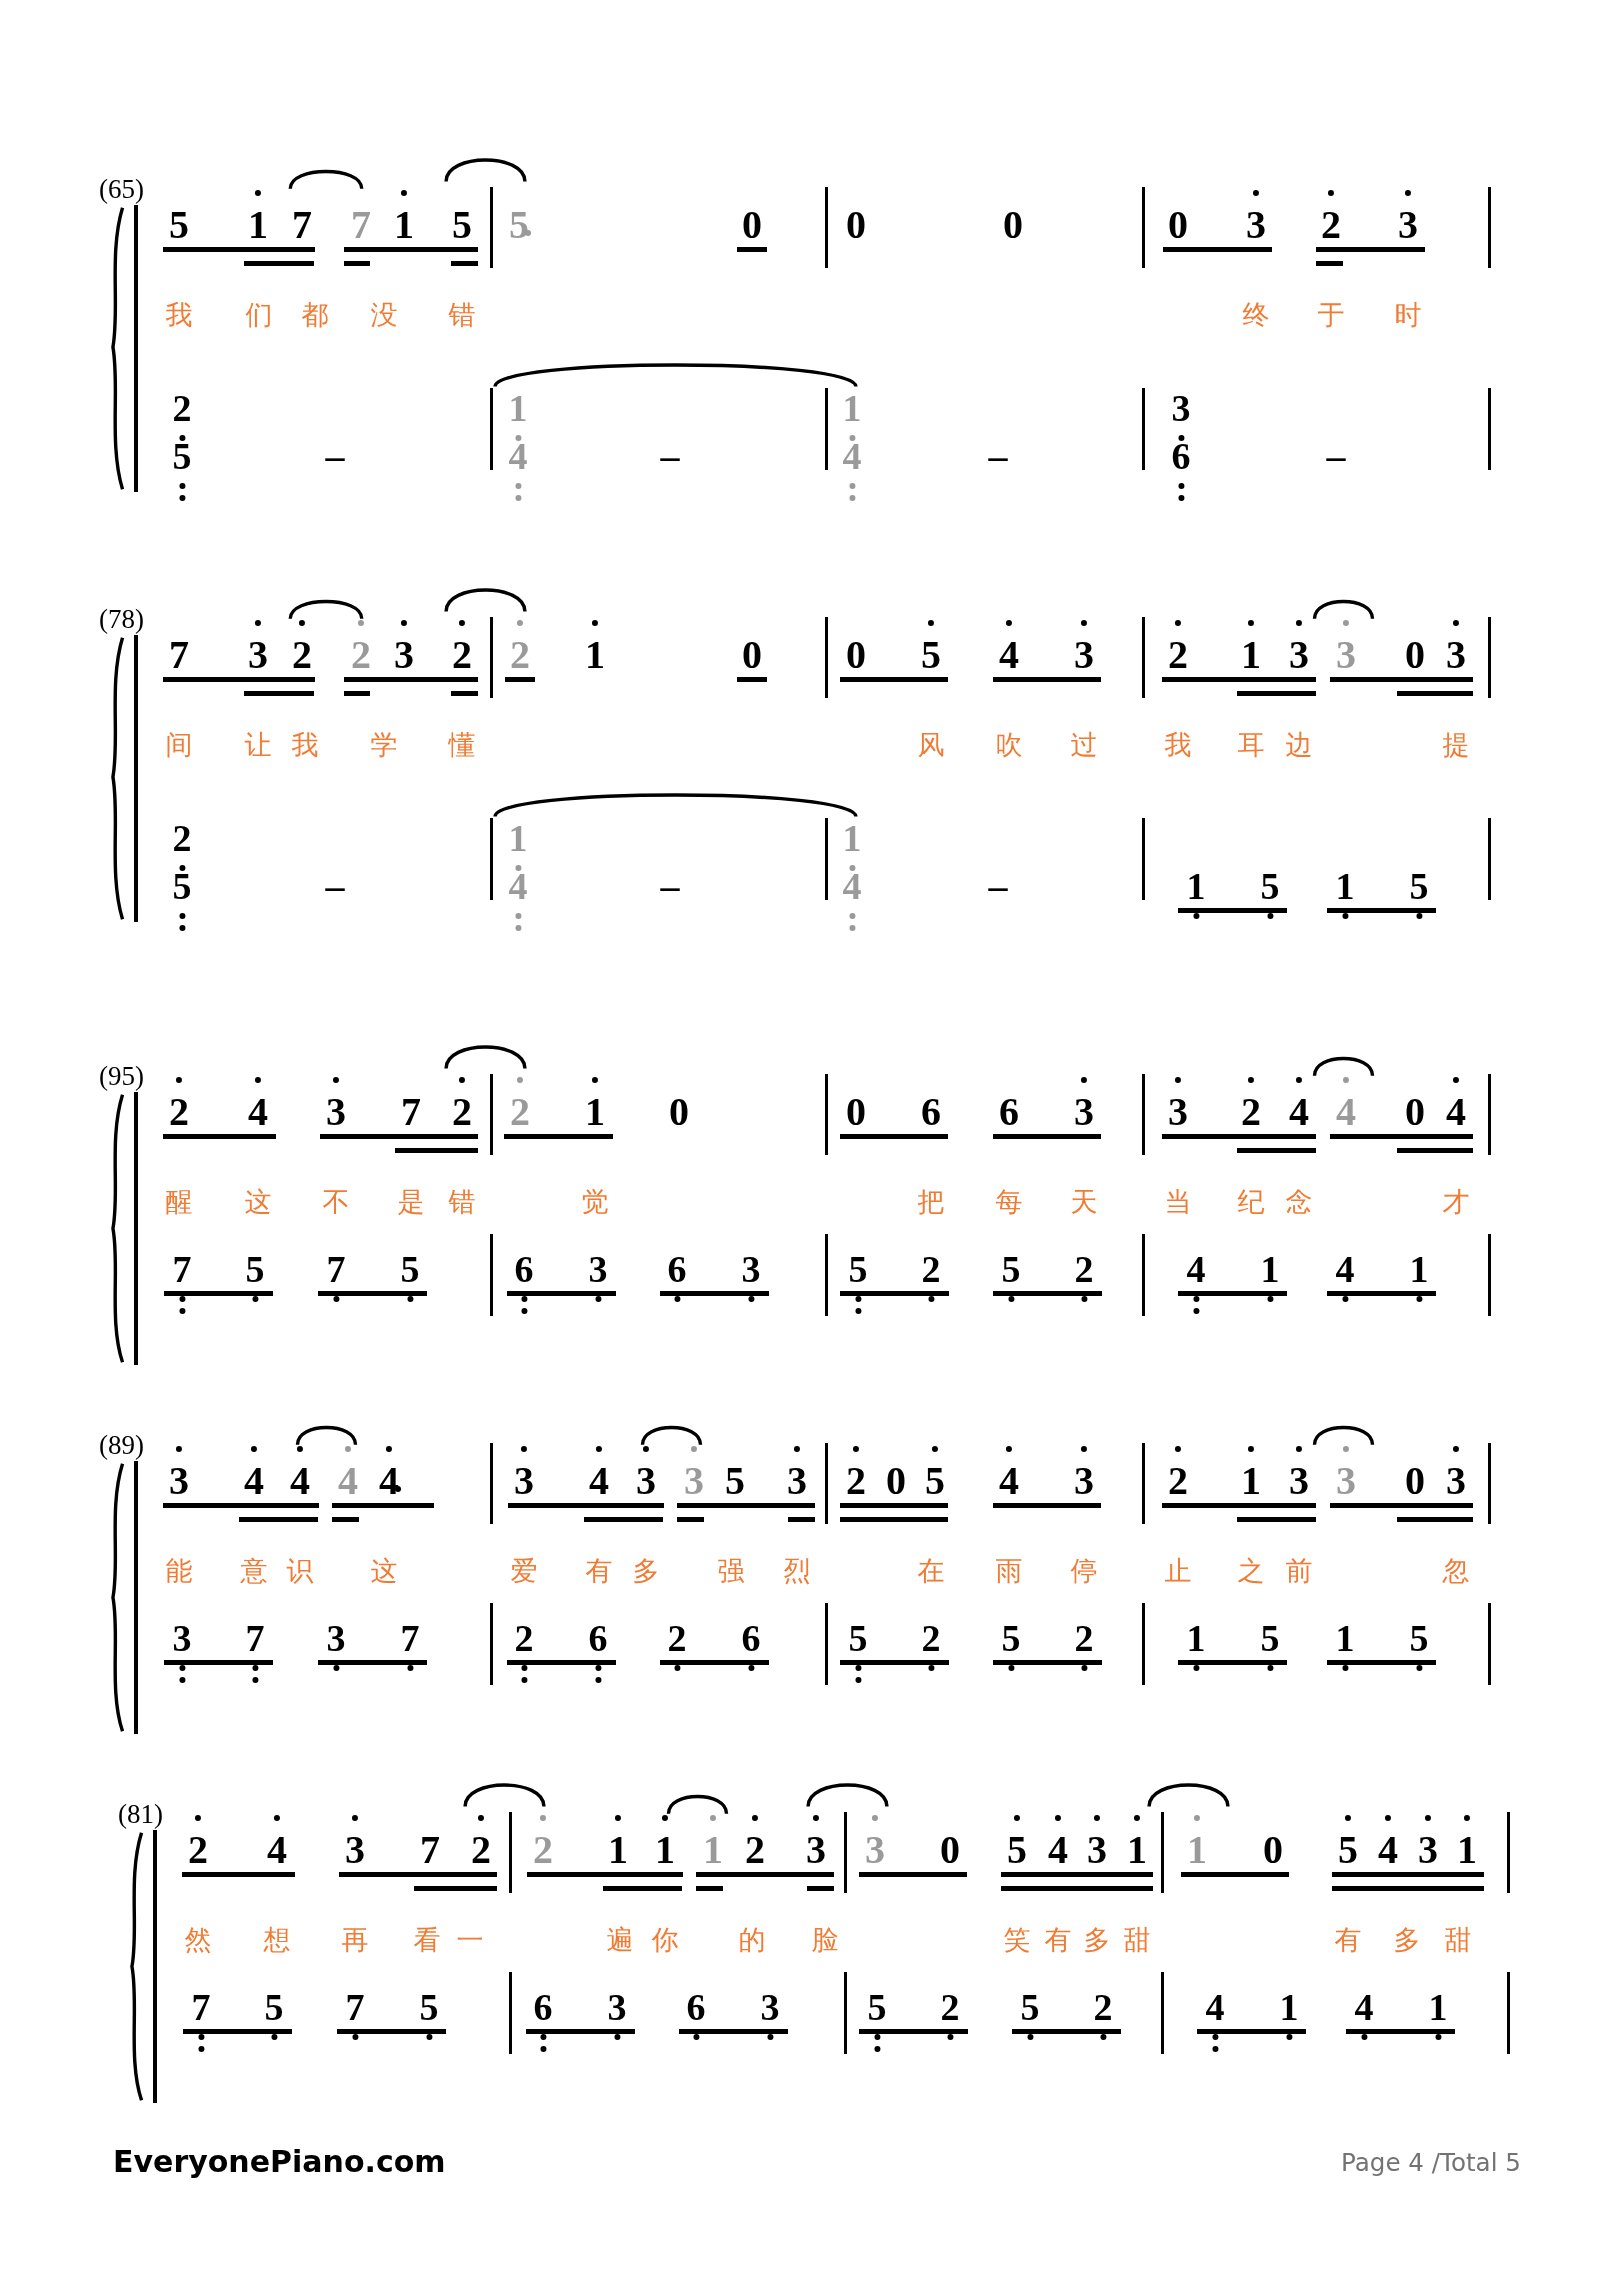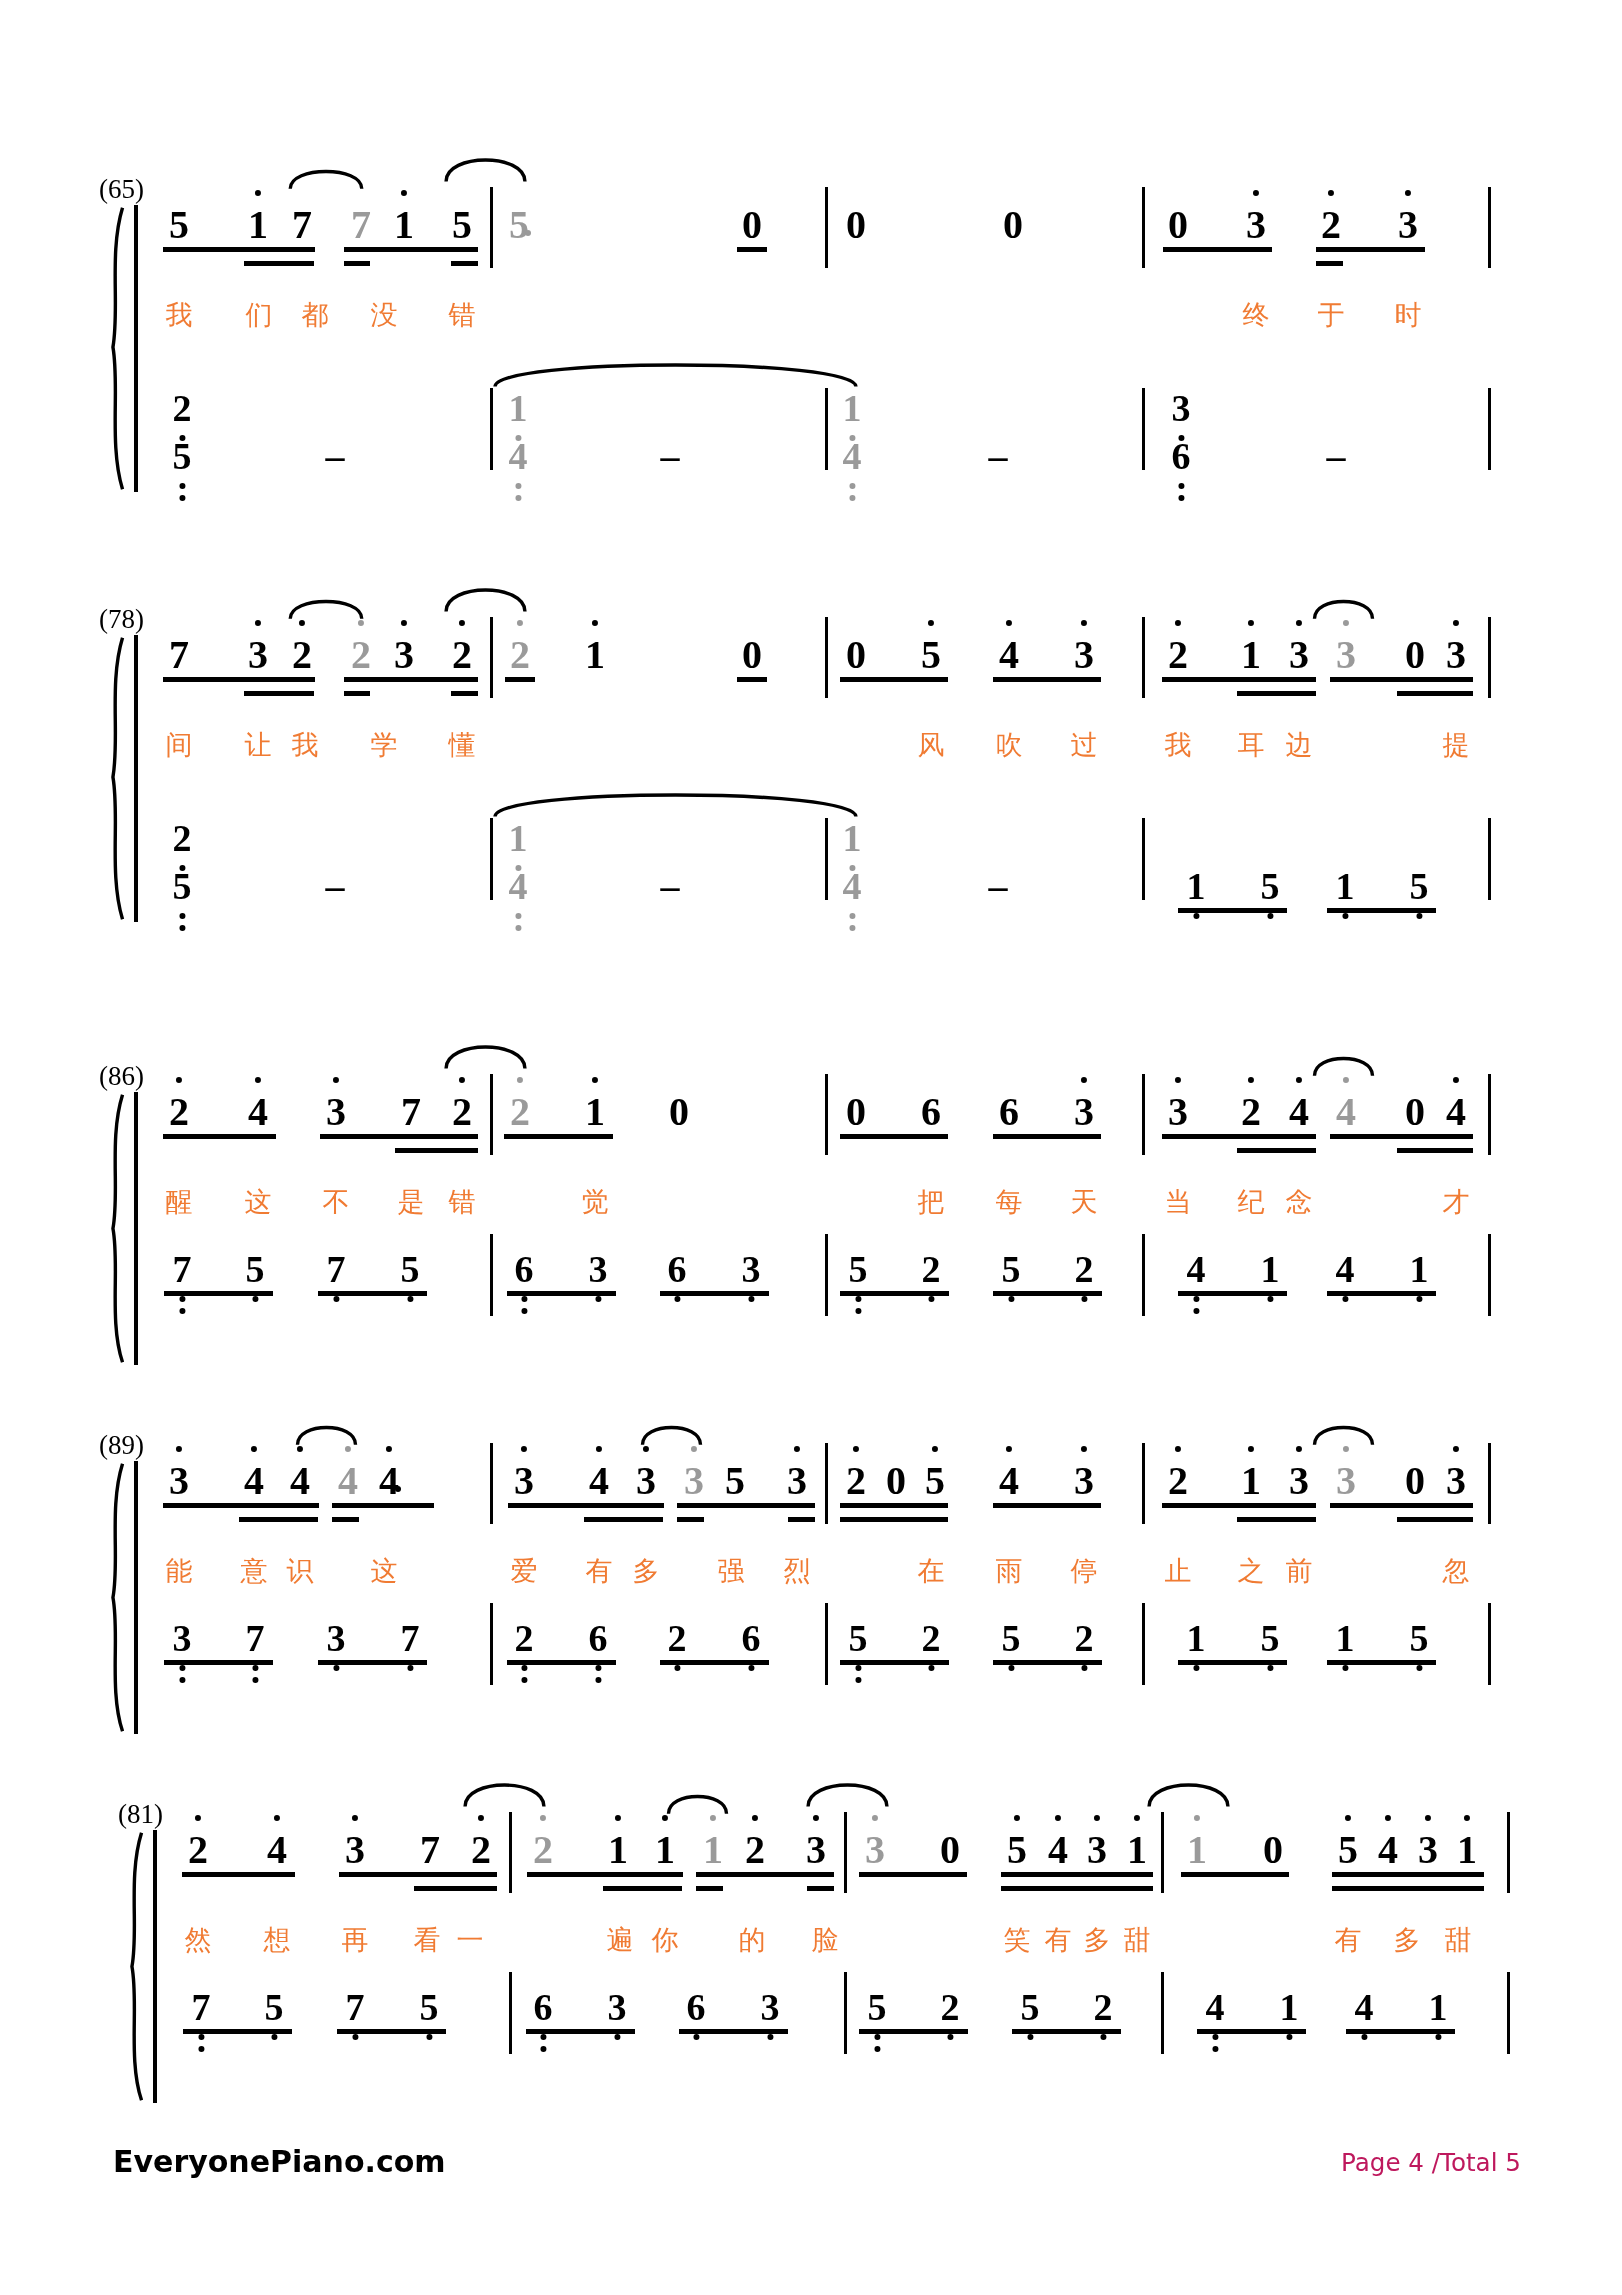--- a/index.html
+++ b/index.html
@@ -87,21 +87,21 @@
   
   .footer{position:absolute;left:0;right:0;top:2144px;height:55px;}
   .footer .brand{
     position:absolute;left:113px;top:0;
     font-family:"DejaVu Sans", sans-serif;
     font-size:30px;font-weight:700;color:#000;letter-spacing:0px;
   }
   .footer .pageinfo{
     position:absolute;right:102px;top:4.1px;
     font-family:"DejaVu Sans", sans-serif;
-    font-size:24.6px;color:#be185d;
+    font-size:24.6px;color:#737373;
   }
 </style>
 </head>
 <body>
 
 <div class="sheet">
 
 <div class="system" style="top:205px;height:287px;">
   <div class="measure-no">(65)</div>
   <div class="brace">
@@ -295,21 +295,21 @@
 
   <div class="b" style="left:1196px;top:232px;"><span>1</span><i class="odot dn1"></i></div>
   <div class="b" style="left:1270px;top:232px;"><span>5</span><i class="odot dn1"></i></div>
   <div class="beam" style="left:1178px;top:273px;width:109px;"></div>
   <div class="b" style="left:1345px;top:232px;"><span>1</span><i class="odot dn1"></i></div>
   <div class="b" style="left:1419px;top:232px;"><span>5</span><i class="odot dn1"></i></div>
   <div class="beam" style="left:1327px;top:273px;width:109px;"></div>
 </div>
 
 <div class="system" style="top:1092px;height:273px;">
-  <div class="measure-no">(86)</div>
+  <div class="measure-no">(95)</div>
   <div class="brace">
     <svg viewBox="0 0 38 400" preserveAspectRatio="none">
           <path d="M30 4 C10 68 26 146 16 200 C26 254 10 336 30 396" stroke="#000" stroke-width="5" fill="none"></path>
         </svg>
   </div>
   <div class="startbar"></div>
 
   <div class="bar" style="left:490px;top:-18px;height:81px;"></div>
   <div class="bar" style="left:825px;top:-18px;height:81px;"></div>
   <div class="bar" style="left:1142px;top:-18px;height:81px;"></div>

